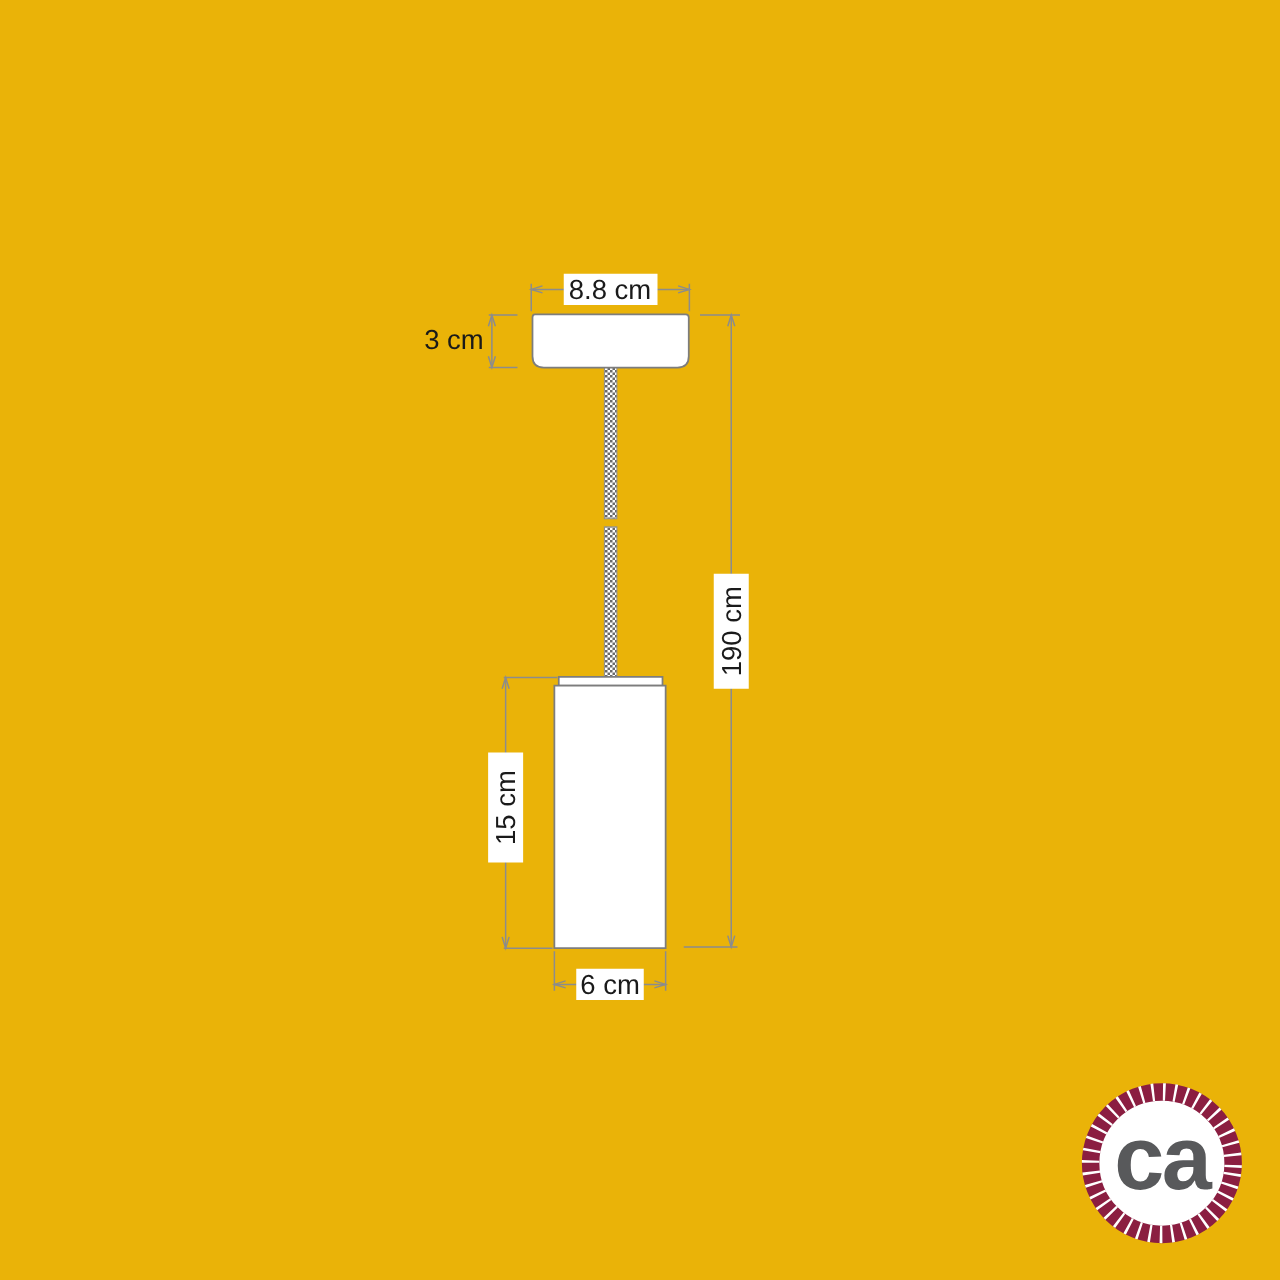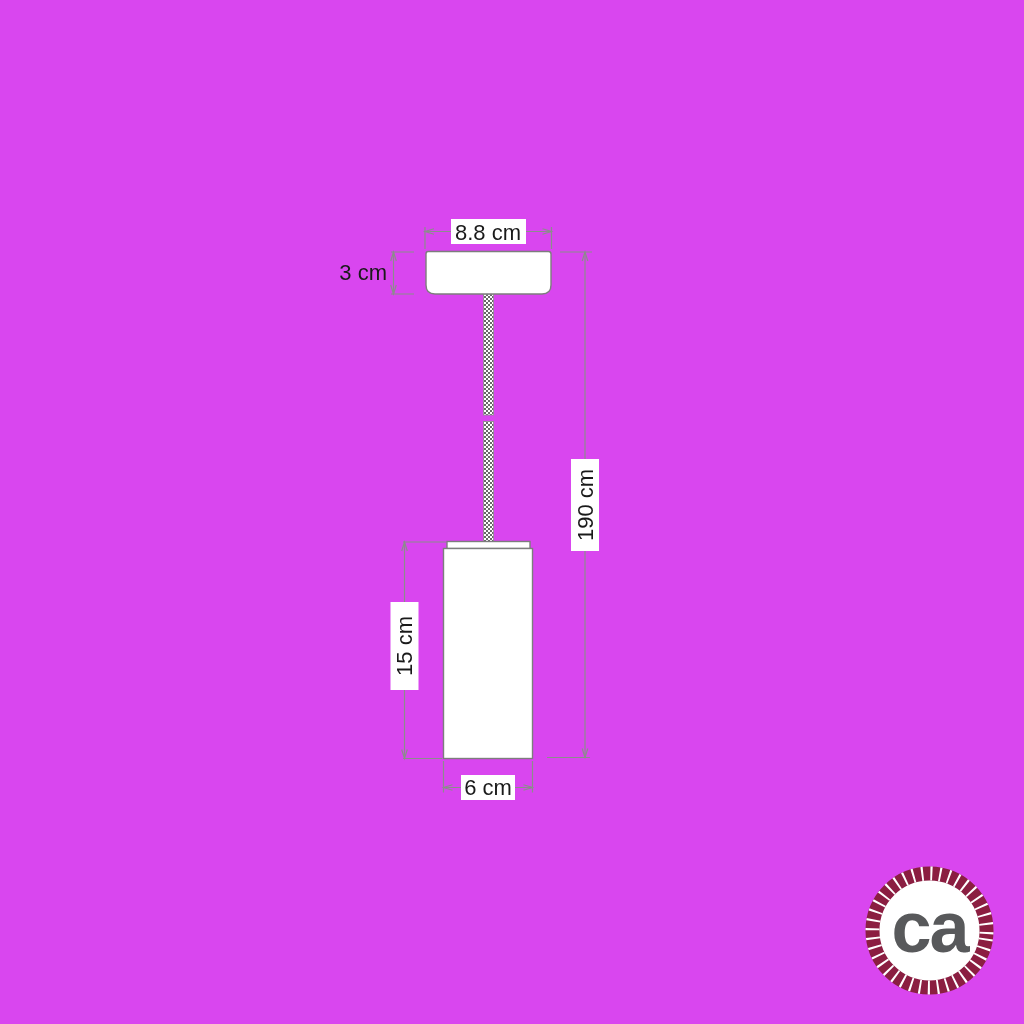--- a/index.html
+++ b/index.html
@@ -1,20 +1,20 @@
 <!DOCTYPE html>
 <html><head>
 <meta charset="utf-8">
 <style>
   html, body { margin: 0; padding: 0; background: #ffffff; }
   .page {
     position: relative;
     width: 1024px;
     height: 1024px;
-    background: #d946ef;
+    background: #eab308;
     overflow: hidden;
     font-family: "Liberation Sans", sans-serif;
   }
   svg { display: block; }
   
   .dim  { stroke: #8c8c8c; stroke-width: 1.2; fill: none; }
   .obj  { stroke: #7d7d7d; stroke-width: 1.4; fill: #ffffff; }
   .cable { stroke: #909090; stroke-width: 0.8; }
   .gap  { fill: #ffffff; stroke: none; }
   .lbl  {

